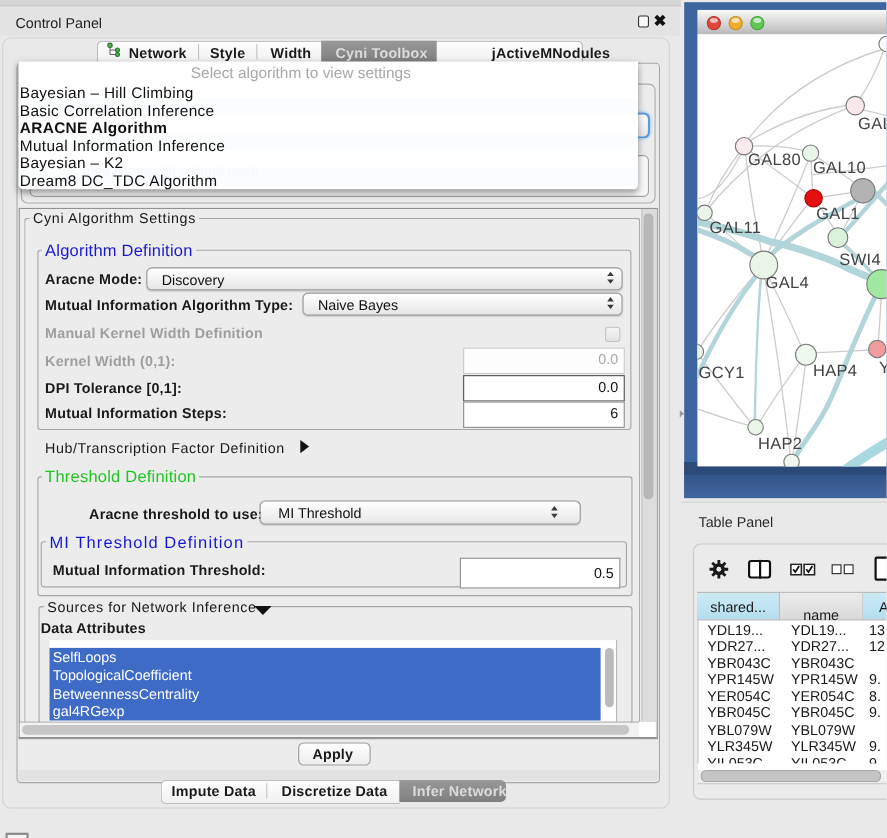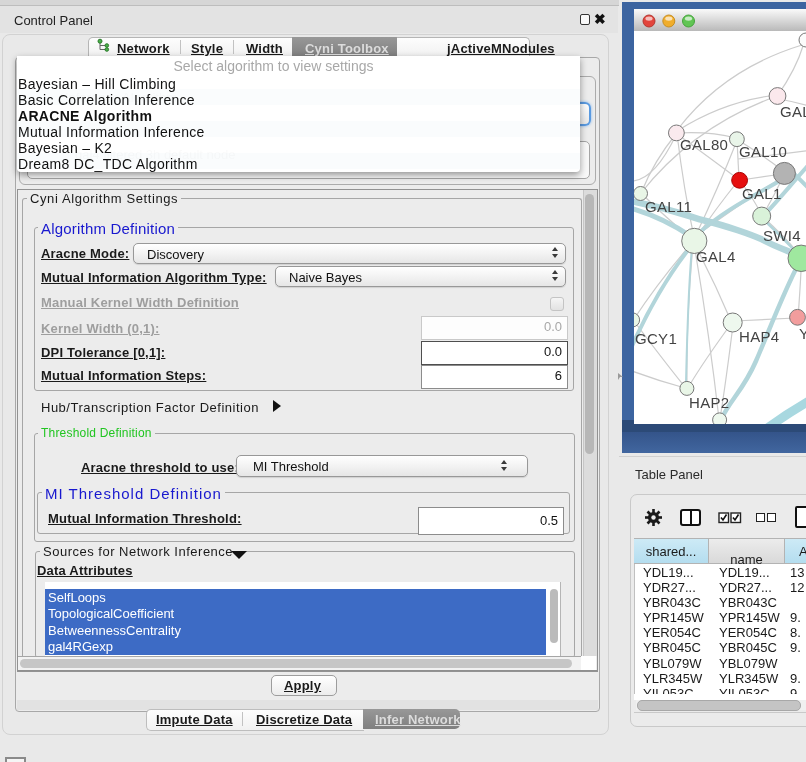--- a/index.html
+++ b/index.html
@@ -1,18 +1,18 @@
 <!DOCTYPE html>
 <html><head><meta charset="utf-8">
 <style>
 html,body{margin:0;padding:0;}
 body{width:806px;height:762px;background:#e9e9e9;font-family:"Liberation Sans",sans-serif;position:relative;overflow:hidden;-webkit-font-smoothing:antialiased;}
 .a{position:absolute;}
 .t13{font-size:13px;color:#1a1a1a;white-space:nowrap;}
-.b{font-weight:bold;letter-spacing:0.2px;text-decoration:underline;}
+.b{font-weight:bold;letter-spacing:0.2px;}
 .gb{position:absolute;border:1px solid #a6a6a6;border-radius:3px;}
 .gblab{position:absolute;background:#ececec;padding:0 3px;font-size:13px;white-space:nowrap;line-height:13px;}
 .combo{position:absolute;border:1px solid #989898;border-radius:5px;background:linear-gradient(#ffffff 0%,#f4f4f4 45%,#e6e6e6 100%);box-shadow:0 1px 1px rgba(0,0,0,0.12);}
 .combo .ct{position:absolute;left:13px;top:3px;font-size:13px;color:#111;}
 .fld{position:absolute;background:#fff;font-size:13px;text-align:right;color:#111;}
 </style></head>
 <body>
 
 <div class="a" style="left:0;top:0;width:619px;height:5px;background:#d6d6d6;border-bottom:1px solid #bdbdbd;"></div>
 
@@ -83,21 +83,21 @@
 
 <div class="a t13 b" style="left:41px;top:368px;">Mutual Information Steps:</div>
 <div class="fld" style="left:421px;top:365px;width:140px;height:20px;border:1px solid #8c8c8c;padding:2px 5px 0 0;">6</div>
 
 <div class="a t13" style="left:41px;top:400px;letter-spacing:0.5px;">Hub/Transcription Factor Definition</div>
 <svg class="a" style="left:272px;top:400px;" width="10" height="12" viewBox="0 0 10 12">
     <path d="M1 0 L9 6 L1 12 Z" fill="#111"></path>
   </svg>
 
 <div class="gb" style="left:34px;top:433px;width:539px;height:107px;"></div>
-<div class="gblab" style="left:38px;top:426px;color:#21c521;letter-spacing:0.2px;font-size:12px;line-height:15px;">Threshold Definition</div>
+<div class="gblab" style="left:38px;top:426px;color:#21c521;letter-spacing:0.2px;font-size:15px;line-height:15px;">Threshold Definition</div>
 
 <div class="a t13 b" style="left:81px;top:460px;">Aracne threshold to use:</div>
 <div class="combo" style="left:236px;top:455px;width:290px;height:20px;">
     <span class="ct" style="left:16px;">MI Threshold</span>
   </div>
 <svg class="a" style="left:500px;top:460px;" width="8" height="11" viewBox="0 0 8 11">
     <path d="M4 0 L7 4 L1 4 Z" fill="#3a3a3a"></path>
     <path d="M4 11 L7 7 L1 7 Z" fill="#3a3a3a"></path>
   </svg>
 

